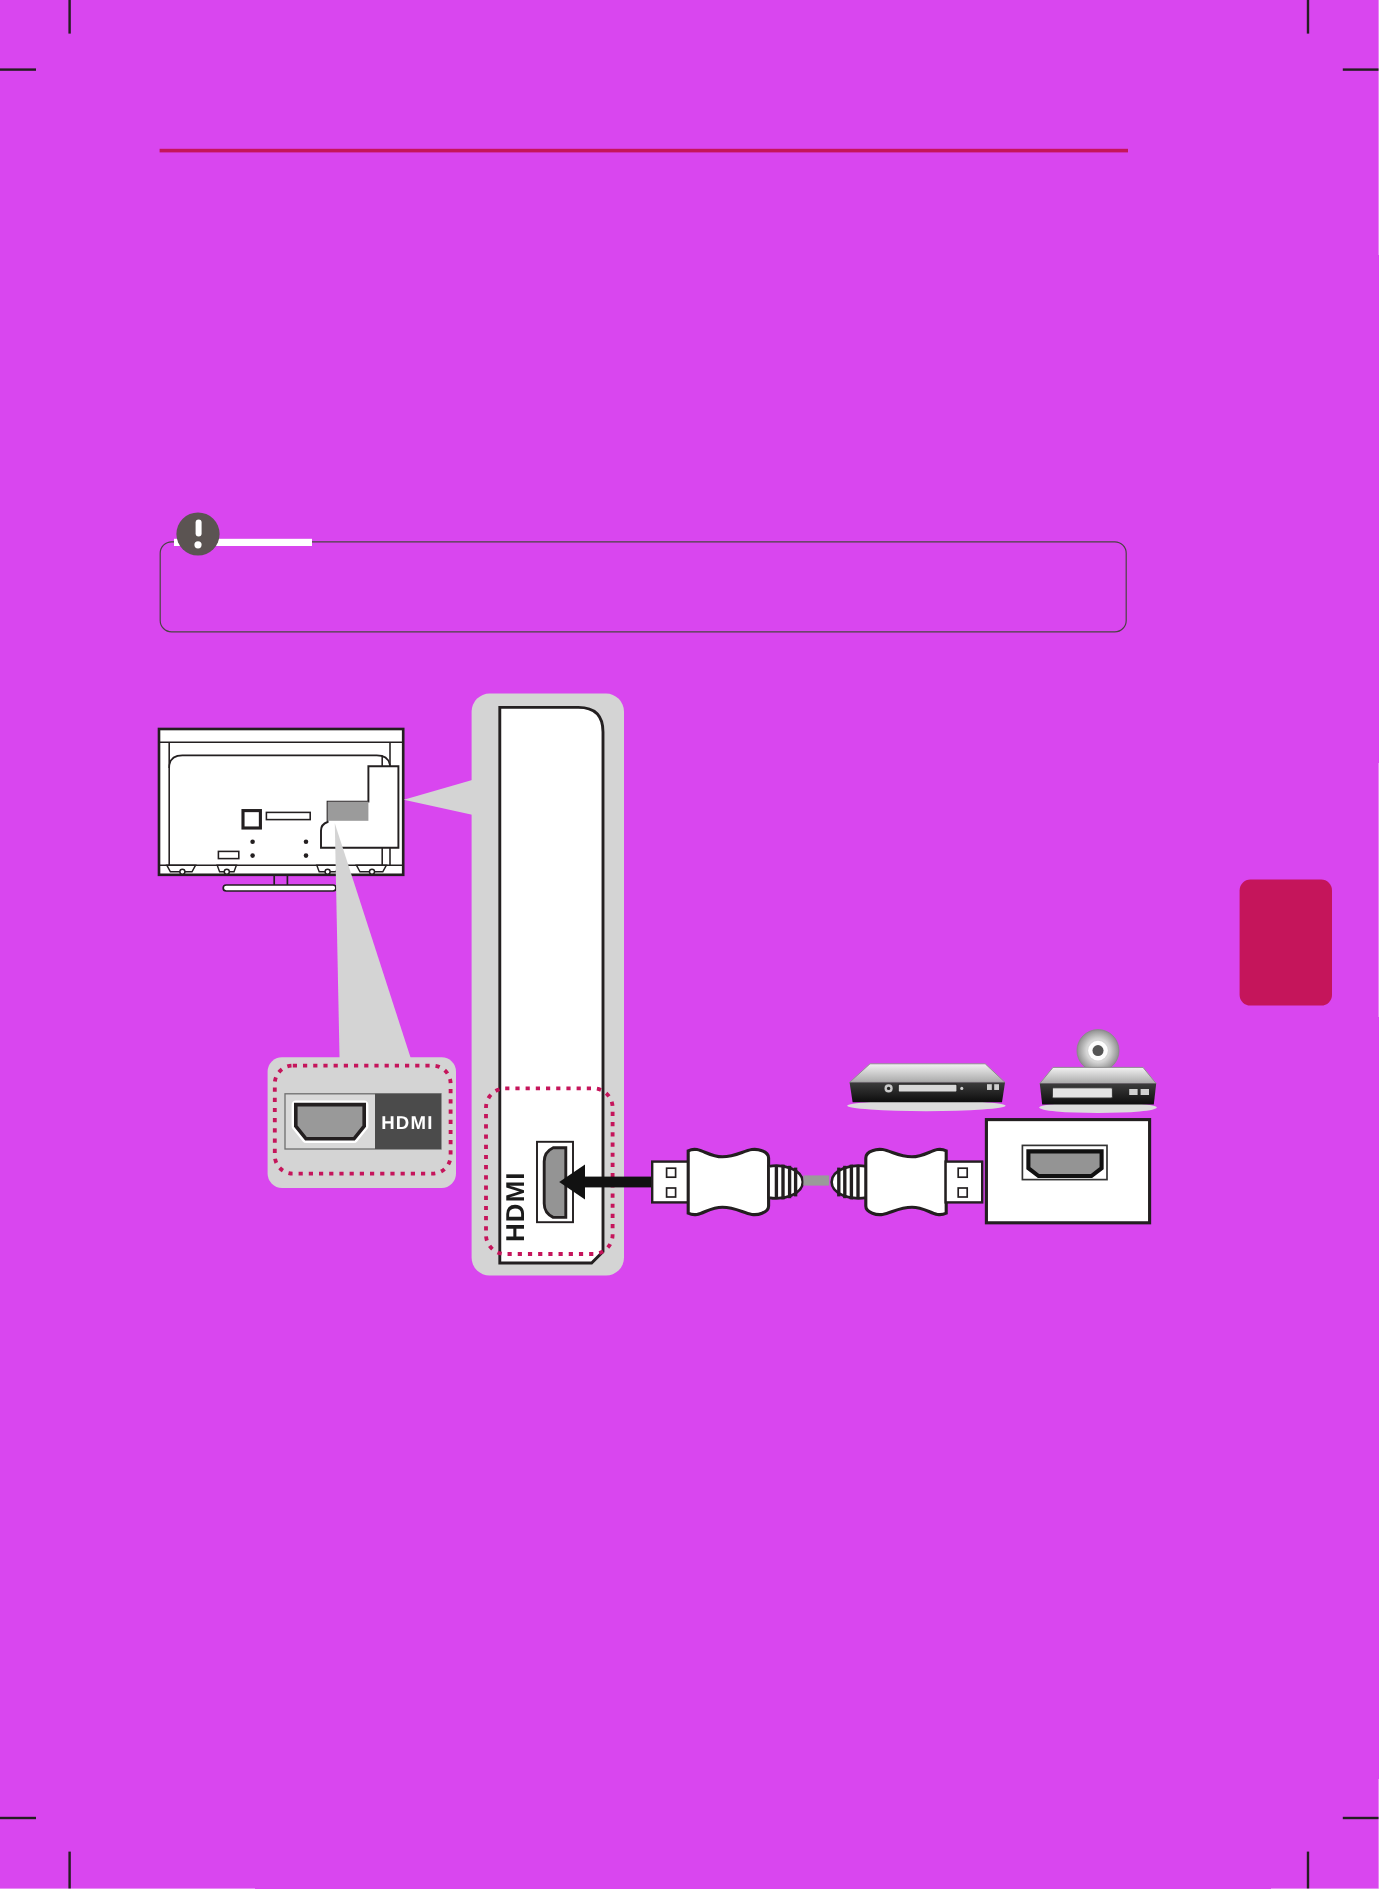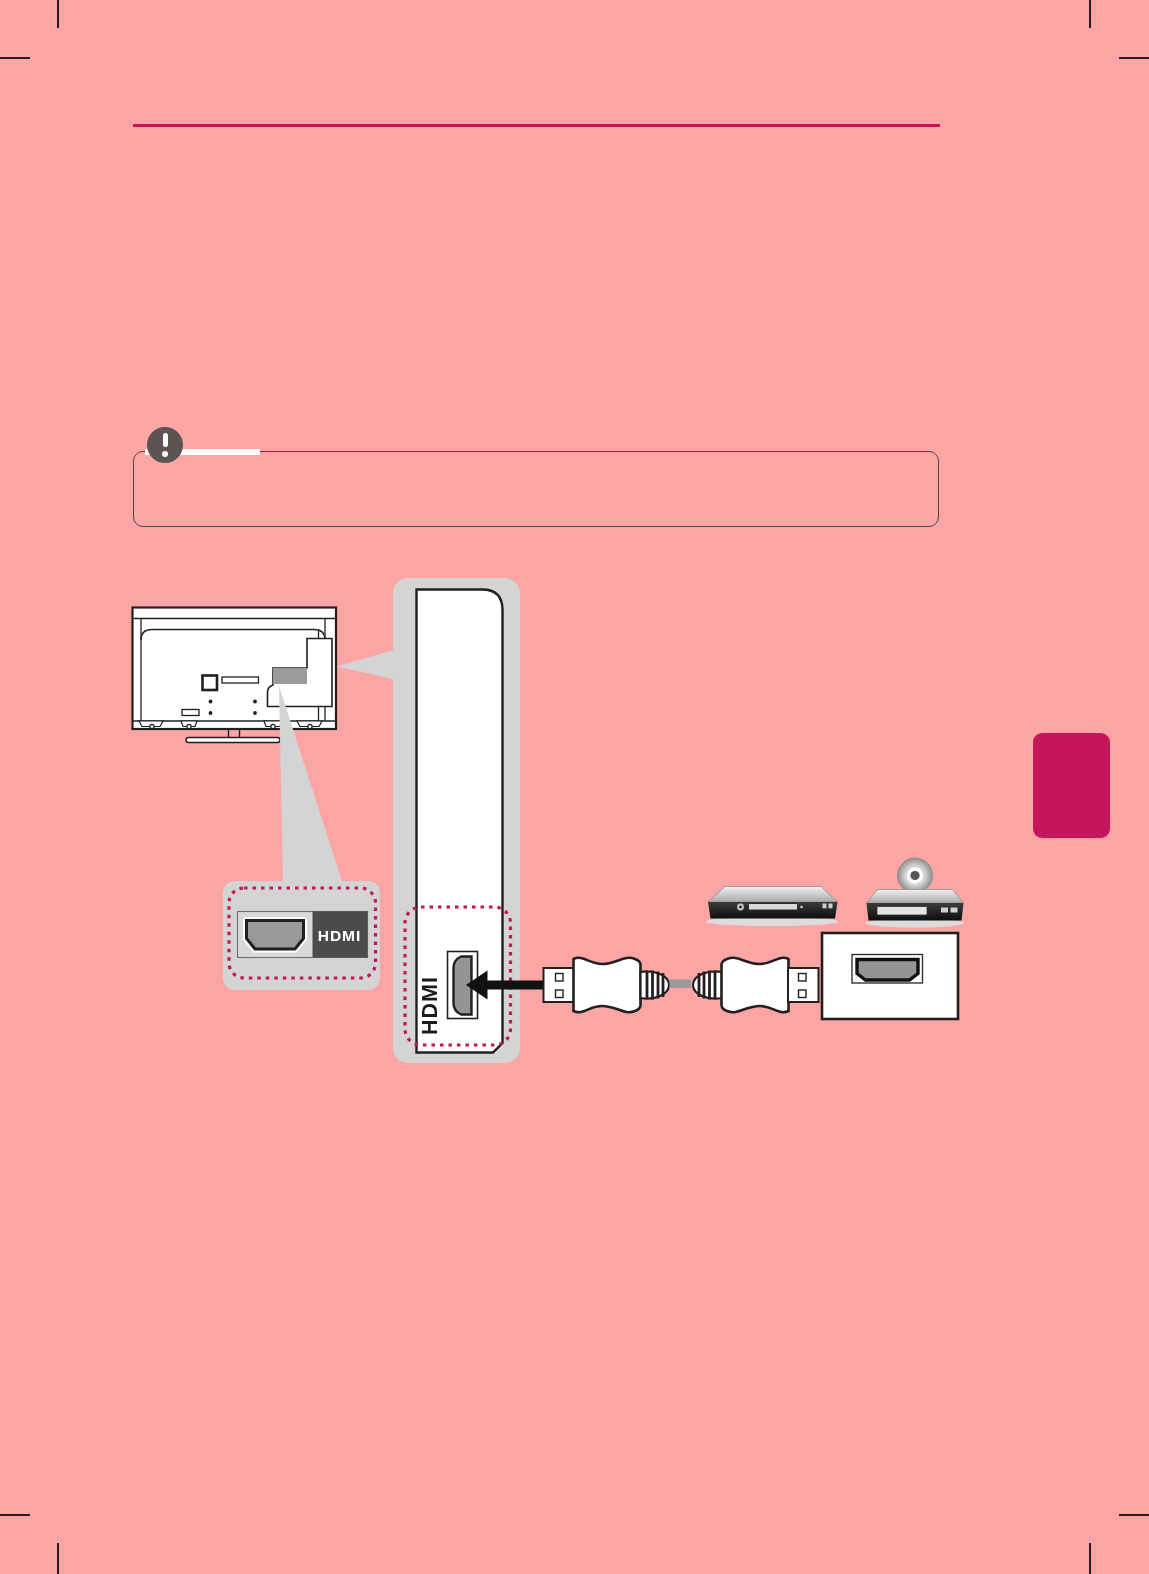--- a/index.html
+++ b/index.html
@@ -1,16 +1,16 @@
 <!DOCTYPE html>
 <html><head>
 <meta charset="utf-8">
 <style>
   html,body{margin:0;padding:0;background:#ffffff;}
-  .page{position:relative;width:1149px;height:1574px;background:#fca5a5;overflow:hidden;
+  .page{position:relative;width:1149px;height:1574px;background:#d946ef;overflow:hidden;
         font-family:"Liberation Sans",sans-serif;}
   .crop{position:absolute;background:#231f20;}
   .rule{position:absolute;left:133px;top:124px;width:807px;height:3px;background:#c5155b;}
   .notebox{position:absolute;left:133px;top:451px;width:804px;height:74px;
            border:1.6px solid #4a4442;border-radius:10px;}
   .notebox .gapmask{position:absolute;left:11px;top:-3px;width:115px;height:6px;background:#ffffff;}
   .noteicon{position:absolute;left:13px;top:-25px;width:36px;height:36px;border-radius:50%;
             background:#5b5452;}
   .noteicon .bar{position:absolute;left:15.5px;top:6px;width:5.5px;height:14px;border-radius:3px;background:#ffffff;}
   .noteicon .dot{position:absolute;left:15.2px;top:23.5px;width:6px;height:6px;border-radius:50%;background:#ffffff;}

